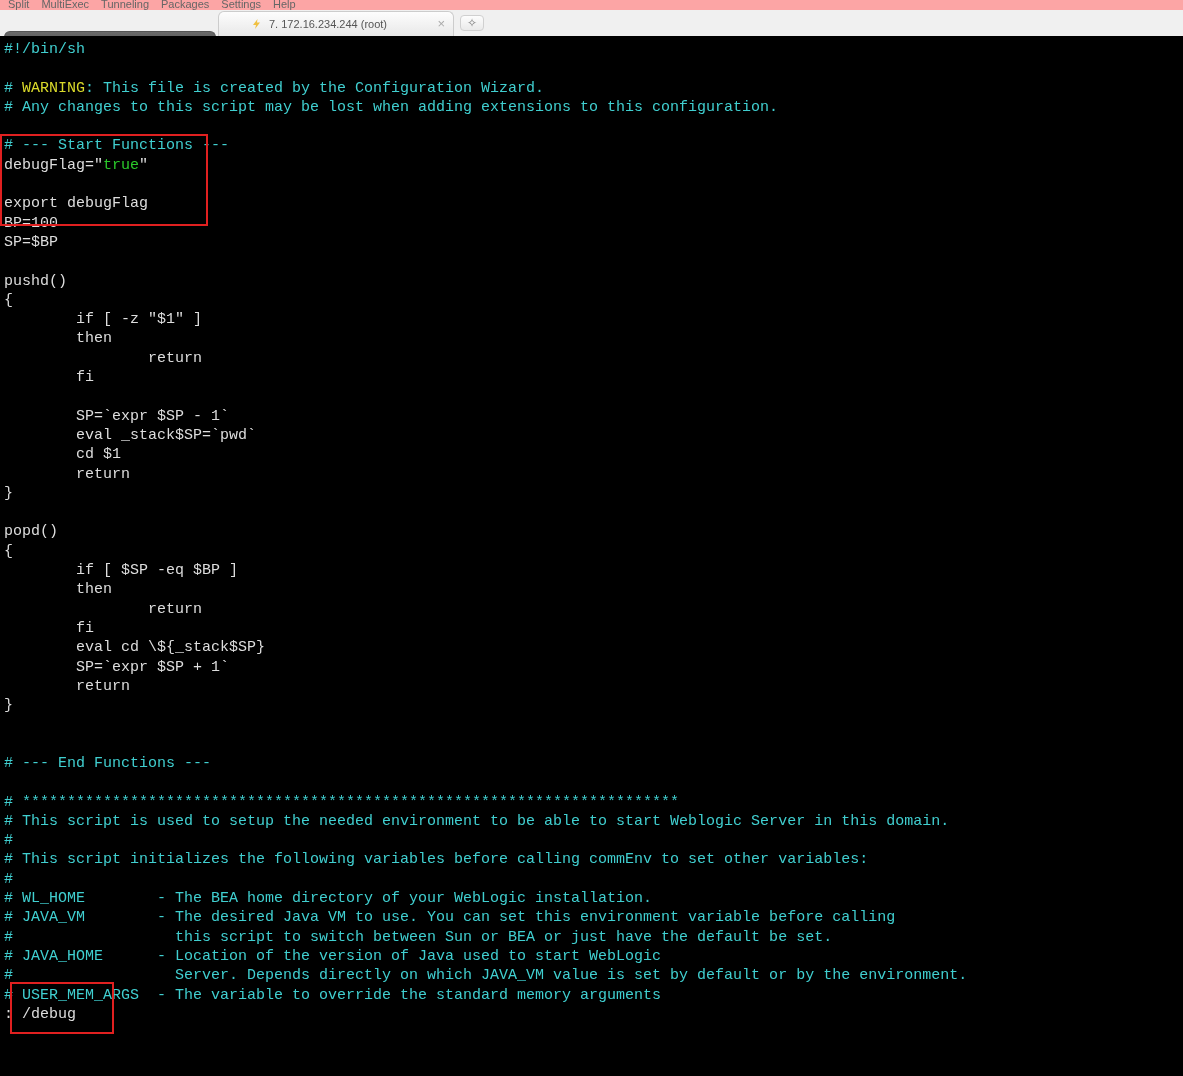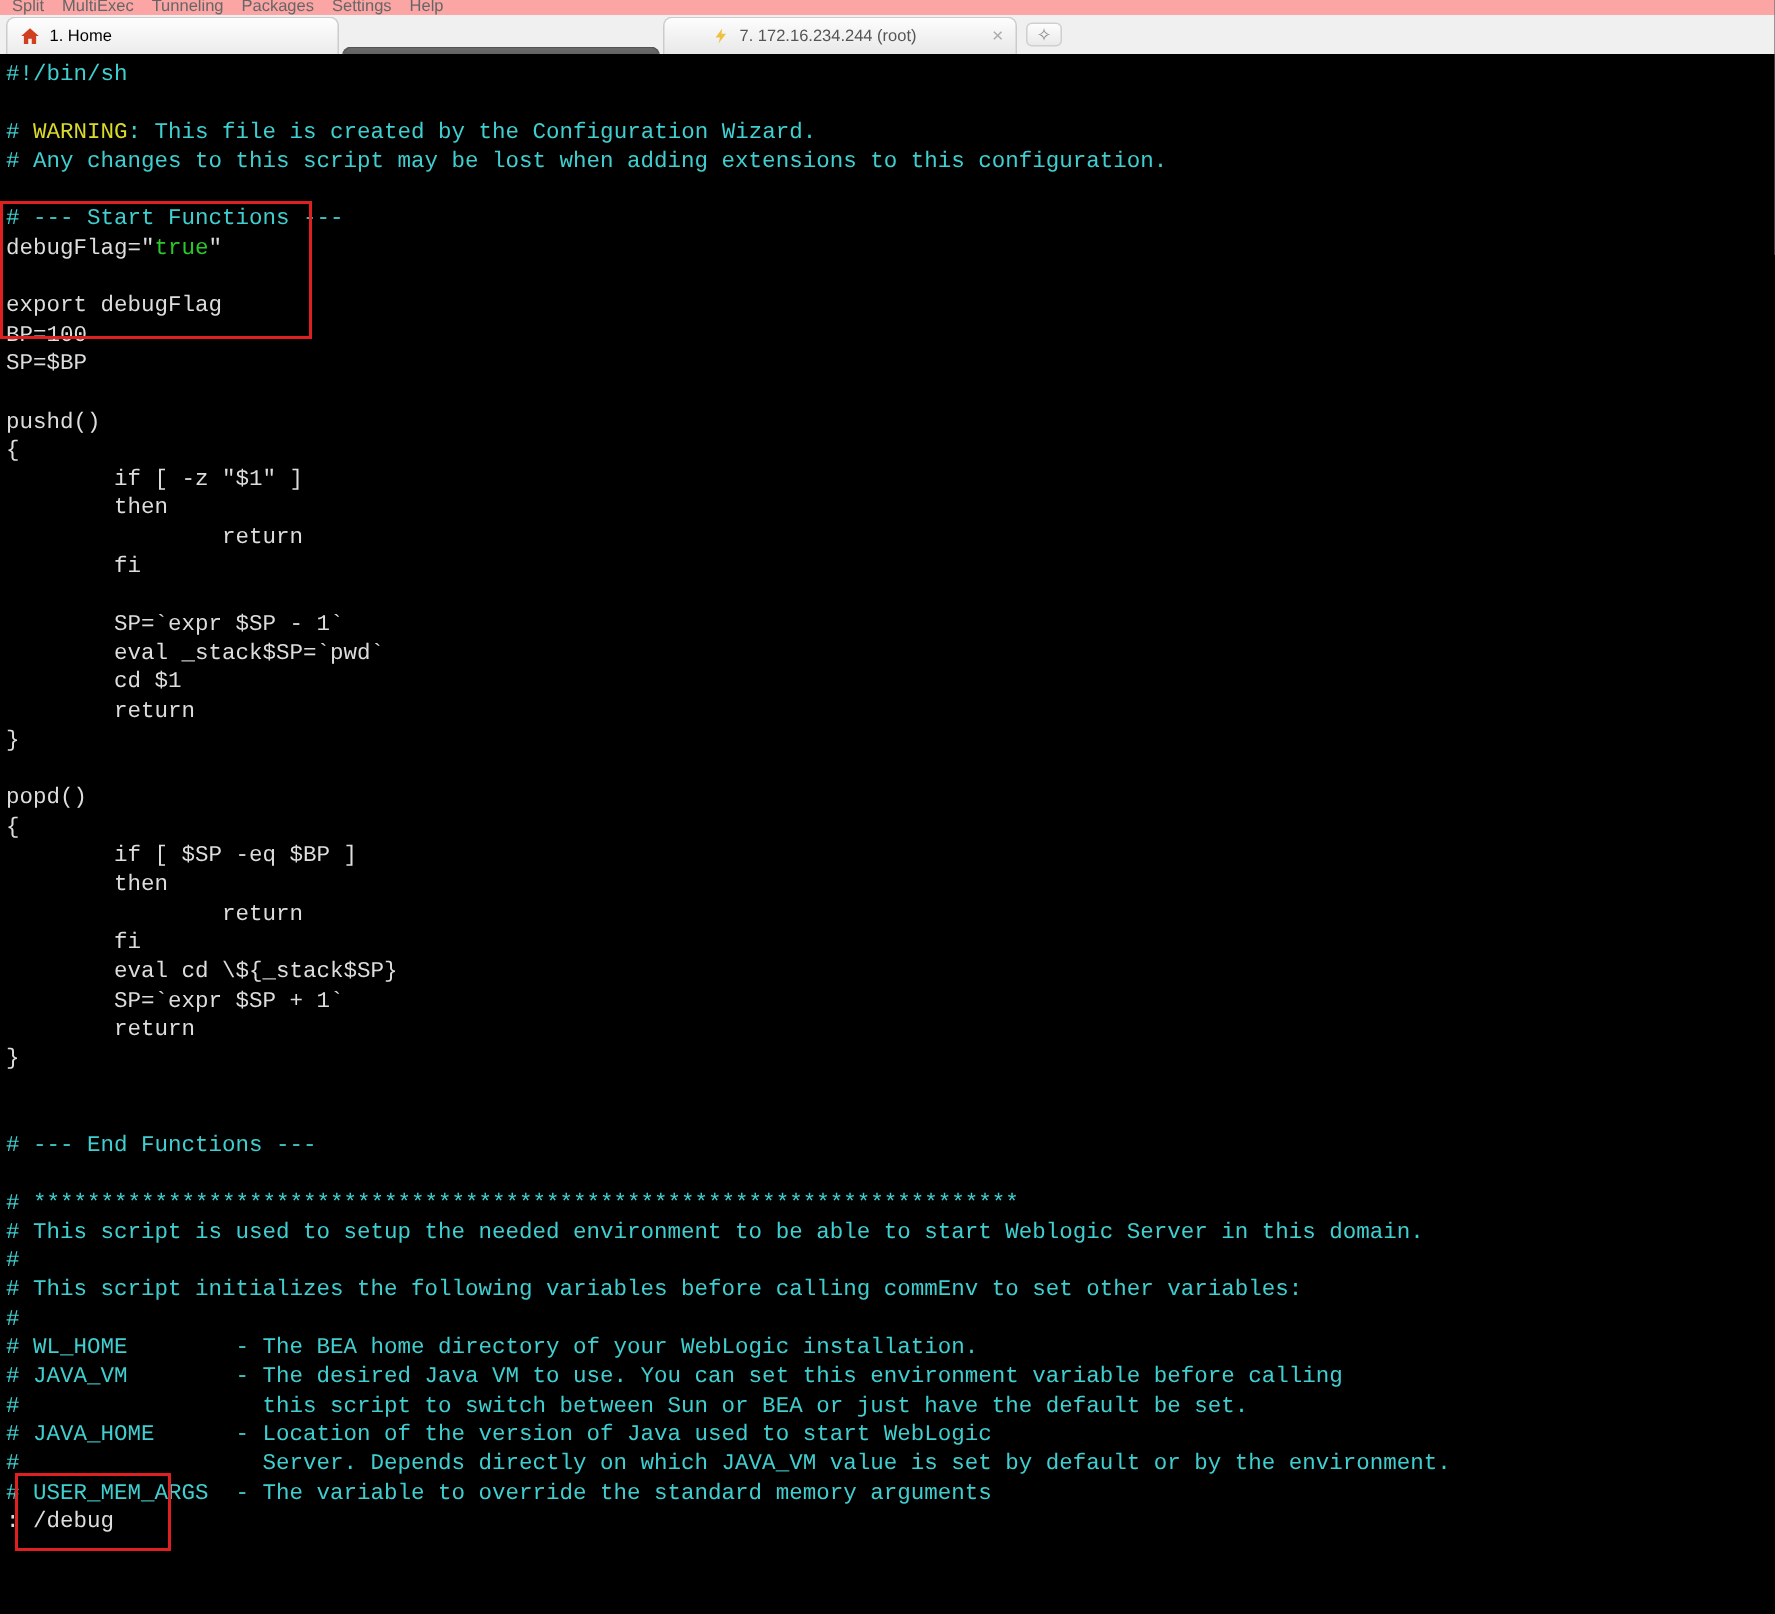--- a/index.html
+++ b/index.html
@@ -132,28 +132,20 @@
 <div class="menu-bar">
   <span>Split</span>
   <span>MultiExec</span>
   <span>Tunneling</span>
   <span>Packages</span>
   <span>Settings</span>
   <span>Help</span>
 </div>
 
 <div class="tab-bar">
-  <div class="tab tab-home">
-    <span class="icon home-icon">
-      <svg viewBox="0 0 24 24">
-          <path fill="#d04020" d="M12 3l10 9h-3v9h-5v-6h-4v6H5v-9H2z"></path>
-        </svg>
-    </span>
-    <span>1. Home</span>
-  </div>
   <div class="tab tab-active">
     <span class="icon lightning-icon">
       <svg viewBox="0 0 24 24">
           <path fill="#f0c040" d="M13 2L4 14h6l-2 8 10-13h-6z"></path>
         </svg>
     </span>
     <span>6. 172.16.234.244 (root)</span>
     <span class="close">×</span>
   </div>
   <div class="tab tab-inactive">

